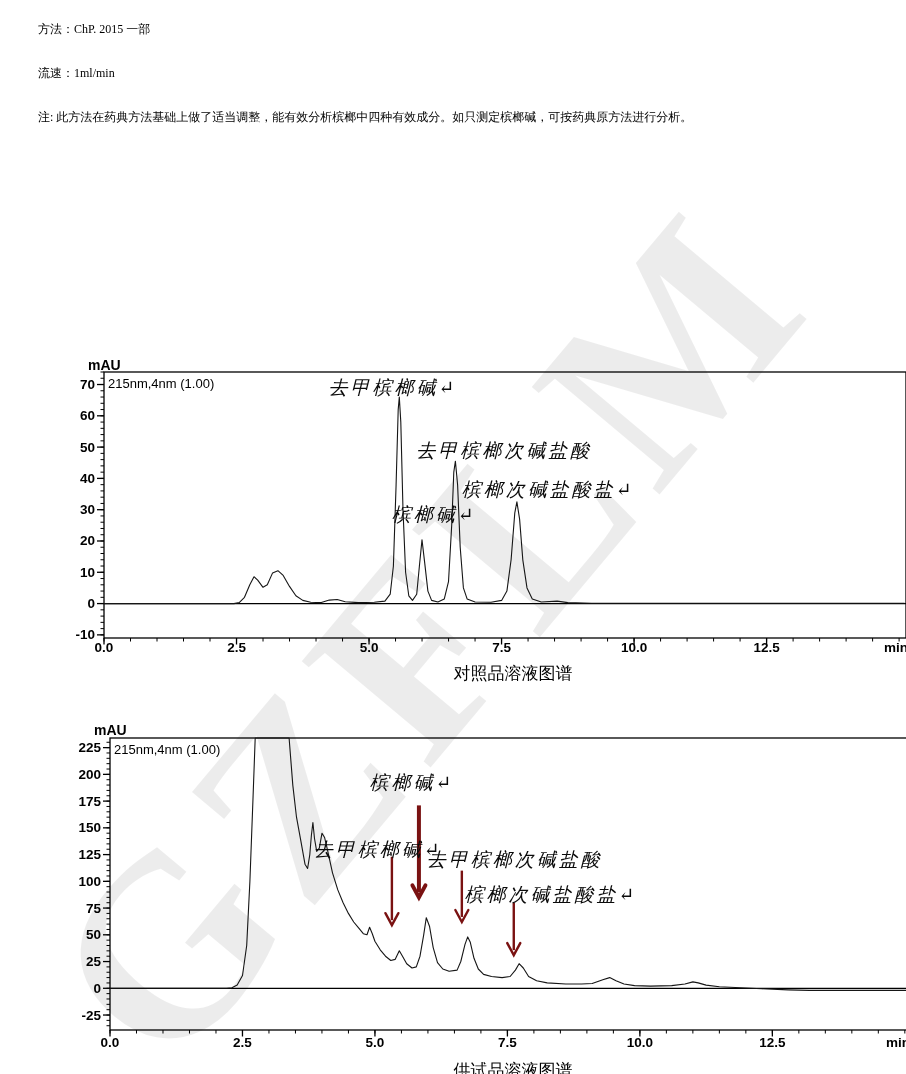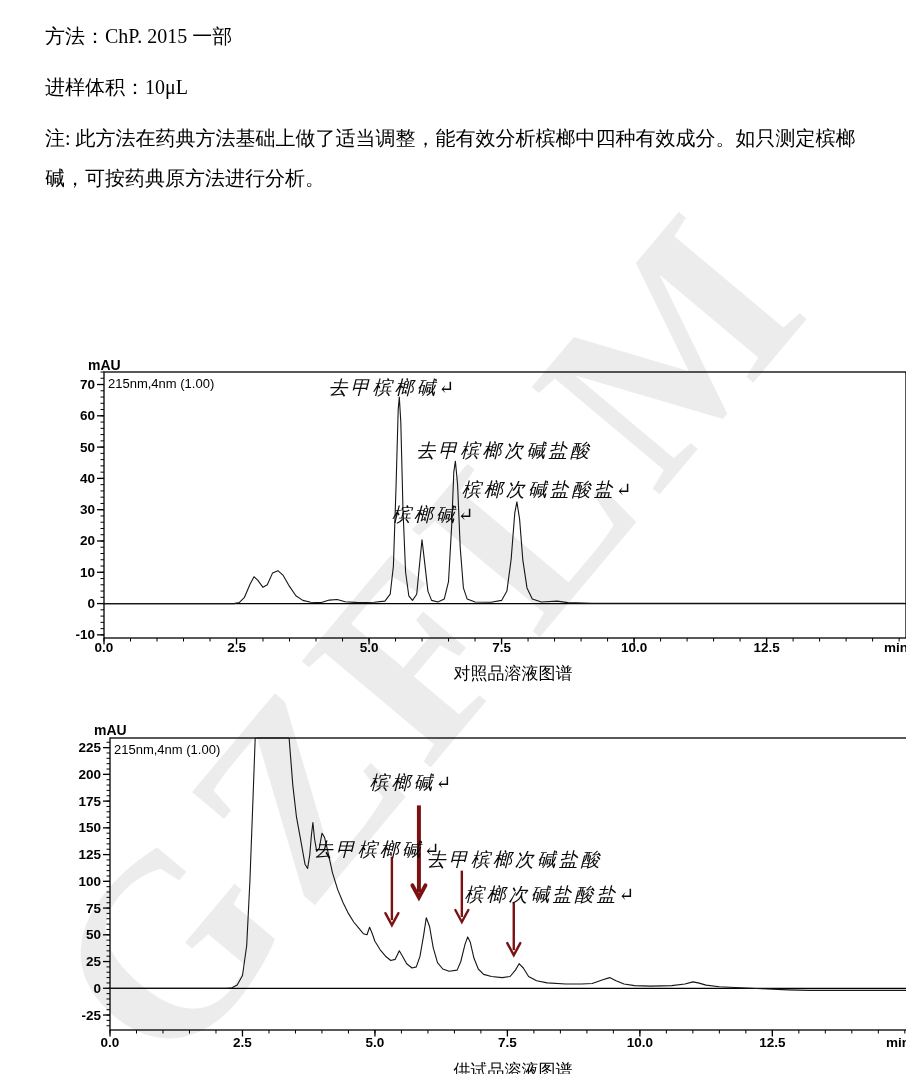--- a/index.html
+++ b/index.html
@@ -9,40 +9,40 @@
     font-family:"Liberation Serif","DejaVu Serif",serif;
   }
   .watermark{
     position:absolute;left:430px;top:635px;z-index:0;
     transform:translate(-50%,-50%) rotate(-50deg);
     font-family:"Liberation Serif","DejaVu Serif",serif;
     font-weight:bold;font-size:255px;letter-spacing:16px;
     color:rgba(0,0,0,0.075);white-space:nowrap;pointer-events:none;
   }
   .method{position:absolute;left:35px;top:6px;width:850px;z-index:2;}
-  .method p{margin:10px;font-size:20px;line-height:40.8px;}
+  .method p{margin:3px;font-size:12px;line-height:40.8px;}
   figure.chart{position:absolute;margin:0;z-index:1;padding-left:42px;}
   #chart-ref{left:0;top:355px;width:906px;height:345px;}
   #chart-test{left:0;top:718px;width:906px;height:356px;}
   svg{display:block;overflow:hidden;}
   .tick{font:bold 13.5px "Liberation Sans","DejaVu Sans",sans-serif;fill:#000;}
   .chan{font:13px "Liberation Sans","DejaVu Sans",sans-serif;fill:#000;}
   .unit{font:bold 14px "Liberation Sans","DejaVu Sans",sans-serif;fill:#000;}
   .caption{font:17px "Liberation Serif","DejaVu Serif",serif;fill:#000;}
   .peaklabel{font:italic 19px "Liberation Serif","DejaVu Serif",serif;fill:#0a0a0a;letter-spacing:3px;}
   .trace{fill:none;stroke:#161616;stroke-width:1.1;stroke-linejoin:round;stroke-linecap:round;}
 </style>
 </head>
 <body>
 
 <div class="watermark">GZFLM</div>
 
 <div class="method" id="method">
     <p>方法：ChP. 2015  一部</p>
-    <p>进样体积：10μL</p>
+    <p>流速：1ml/min</p>
     <p>注: 此方法在药典方法基础上做了适当调整，能有效分析槟榔中四种有效成分。如只测定槟榔碱，可按药典原方法进行分析。</p>
   </div>
 
 <figure class="chart" id="chart-ref">
   <svg id="svg-chart-0" width="906" height="345" viewBox="0 0 906 345">
     <text class="unit" x="46" y="15">mAU</text>
     <text class="chan" x="66" y="33">215nm,4nm (1.00)</text>
     <text class="tick" x="866" y="297" text-anchor="end">min</text>
     <text class="caption" x="471" y="324" text-anchor="middle">对照品溶液图谱</text>
   <line x1="62" y1="283" x2="62" y2="286.5" stroke="#000" stroke-width="1"></line>

